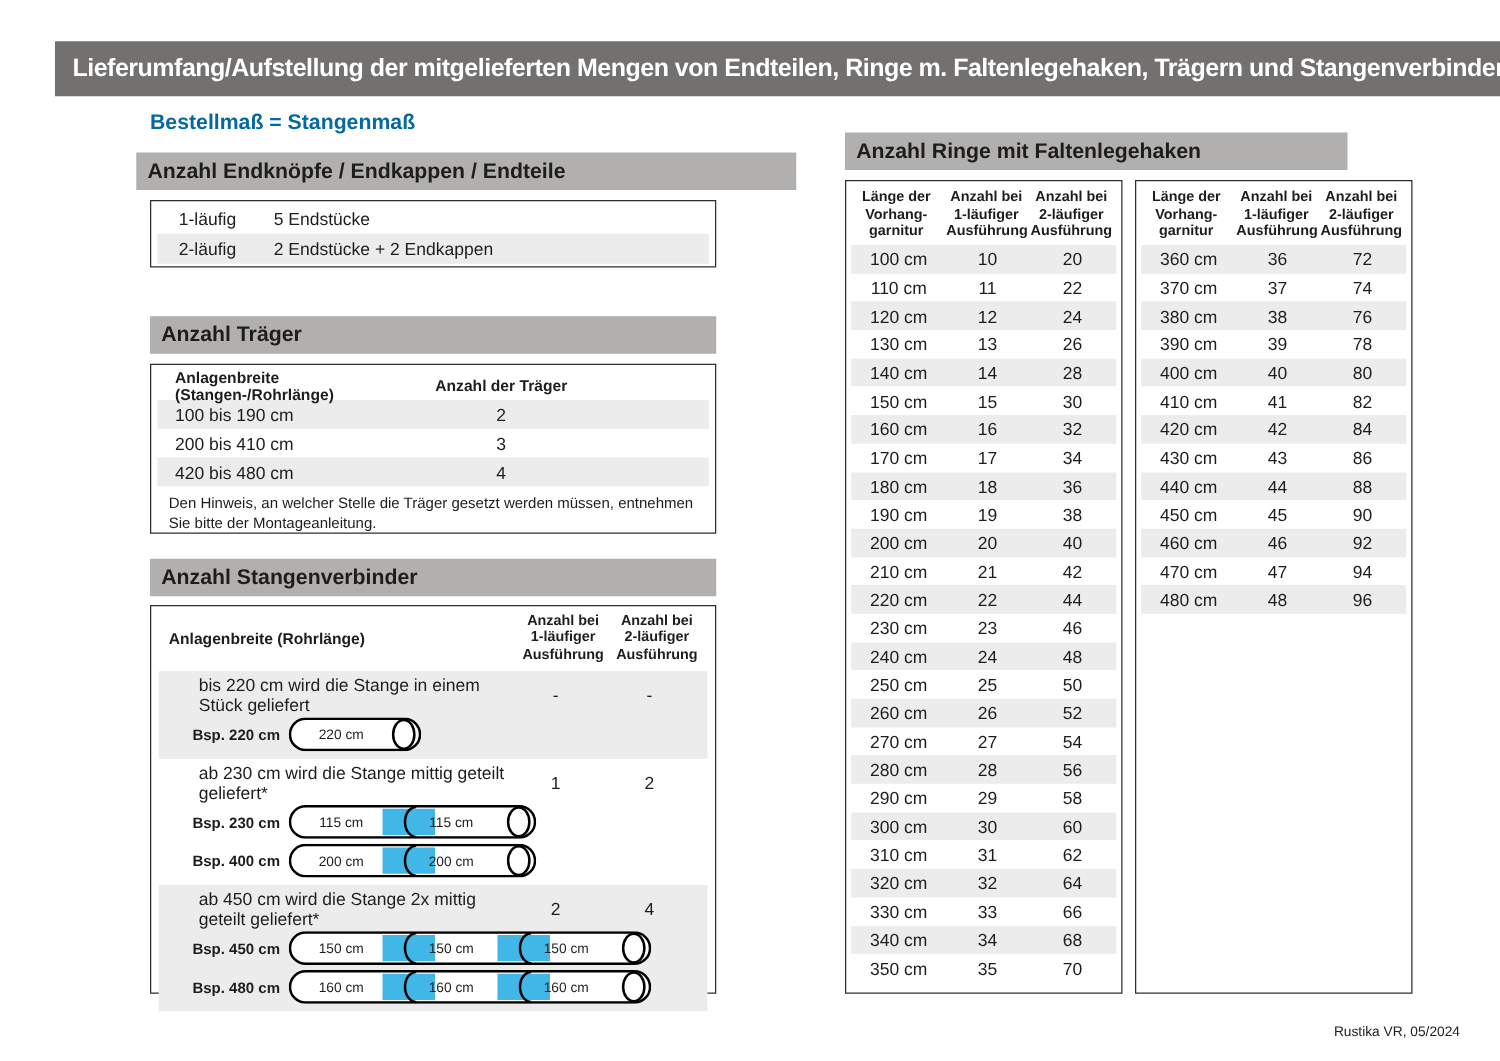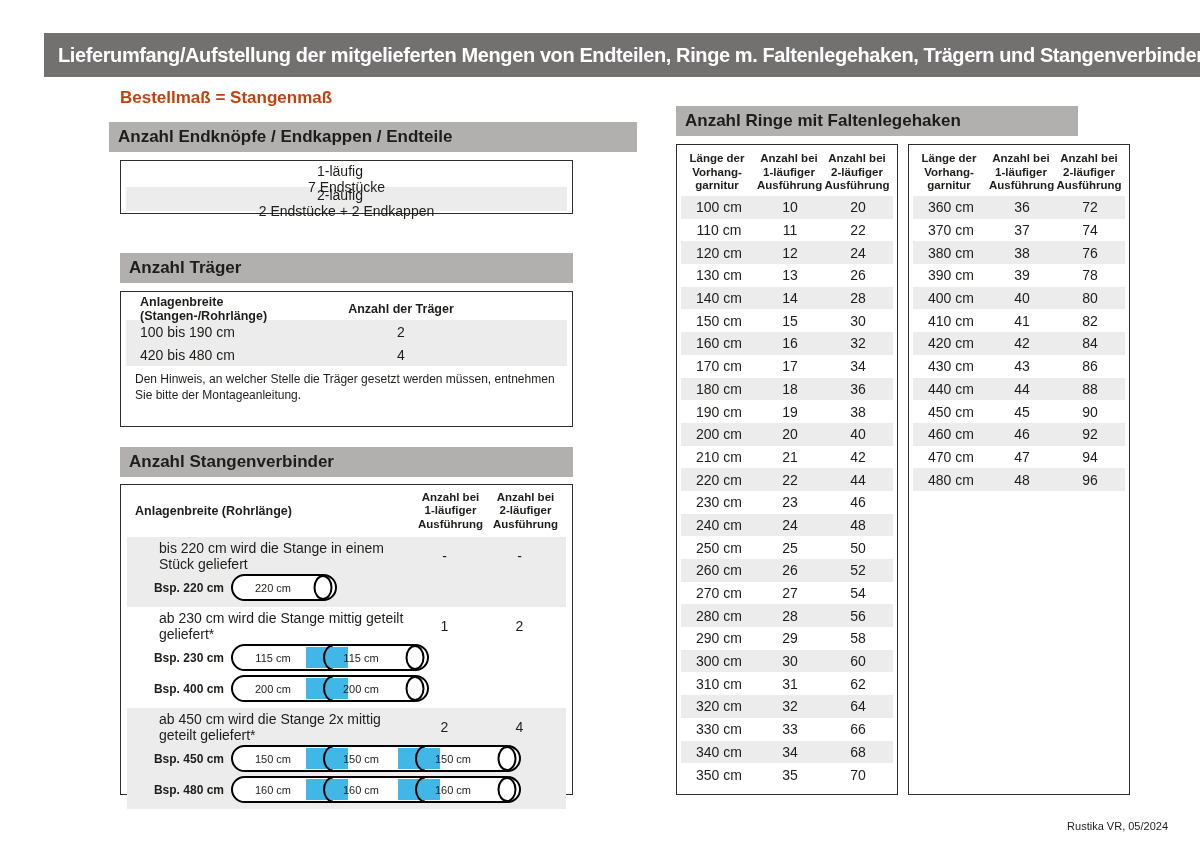--- a/index.html
+++ b/index.html
@@ -7,34 +7,34 @@
   body { font-family:"Liberation Sans", sans-serif; color:#1d1d1b; position:relative; overflow:hidden; }
 
   .abs { position:absolute; }
 
   
   .titlebar { left:44px; top:33px; right:0; height:44px; background:#737070;
     display:flex; align-items:center; padding-left:14px; }
   .titlebar span { color:#fff; font-weight:bold; font-size:20px; letter-spacing:-0.4px; white-space:nowrap; }
 
   
-  .rednote { left:120px; top:88px; font-weight:bold; font-size:17px; color:#c2410c; }
+  .rednote { left:120px; top:88px; font-weight:bold; font-size:17px; color:#0369a1; }
 
   
   .secbar { background:#b2afaf; height:30px; display:flex; align-items:center;
     padding-left:9px; font-size:17px; }
   .secbar b { font-weight:bold; }
   .secbar .rest { font-weight:normal; }
 
   
   .boxed { border:1.5px solid #2e2e2e; background:#fff; }
 
   
   .t1 { left:120px; top:160px; width:453px; height:54px; padding-top:2px; }
-  .t1-row { height:24px; display:flex; align-items:center; font-size:14px; margin:0 5px;flex-direction:column; }
+  .t1-row { height:24px; display:flex; align-items:center; font-size:14px; margin:0 5px; }
   .t1-row.stripe { background:#ececec; }
   .t1-c1 { width:93px; padding-left:17px; }
   .t1-c2 { flex:1; }
 
   
   .t2 { left:120px; top:291px; width:453px; height:136px; padding-top:6px; }
   .t2-grid { display:flex; align-items:center; height:23px; margin:0 5px; }
   .t2-grid .g1 { flex:1; padding-left:14px; }
   .t2-grid .g2 { width:160px; text-align:center; }
   .t2-grid .g3 { width:86px; }
@@ -83,41 +83,46 @@
 </div>
 
 <div class="abs rednote">Bestellmaß = Stangenmaß</div>
 
 <div class="abs secbar" style="left:109px; top:122px; width:528px;">
   <b>Anzahl Endknöpfe / Endkappen / Endteile</b>
 </div>
 <div class="abs boxed t1">
   <div class="t1-row">
     <div class="t1-c1">1-läufig</div>
-    <div class="t1-c2">7 Endstücke</div>
+    <div class="t1-c2">5 Endstücke</div>
   </div>
   <div class="t1-row stripe">
     <div class="t1-c1">2-läufig</div>
     <div class="t1-c2">2 Endstücke + 2 Endkappen</div>
   </div>
 </div>
 
 <div class="abs secbar" style="left:120px; top:253px; width:453px;">
   <b>Anzahl Träger</b>
 </div>
 <div class="abs boxed t2">
   <div class="t2-grid t2-head">
     <div class="g1">Anlagenbreite (Stangen-/Rohrlänge)</div>
     <div class="g2">Anzahl der Träger</div>
     <div class="g3"></div>
   </div>
   <div id="traeger-rows">
       <div class="t2-grid t2-row stripe">
         <div class="g1">100 bis 190 cm</div>
         <div class="g2">2</div>
+        <div class="g3"></div>
+      </div>
+      <div class="t2-grid t2-row">
+        <div class="g1">200 bis 410 cm</div>
+        <div class="g2">3</div>
         <div class="g3"></div>
       </div>
       <div class="t2-grid t2-row stripe">
         <div class="g1">420 bis 480 cm</div>
         <div class="g2">4</div>
         <div class="g3"></div>
       </div>
     </div>
   <div class="t2-note">Den Hinweis, an welcher Stelle die Träger gesetzt werden müssen, entnehmen Sie bitte der Montageanleitung.</div>
 </div>

